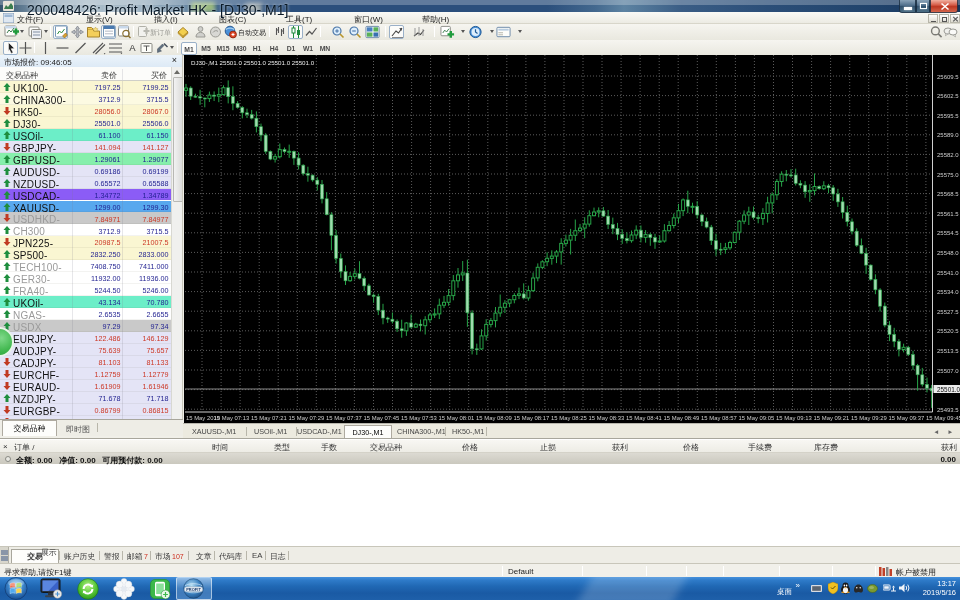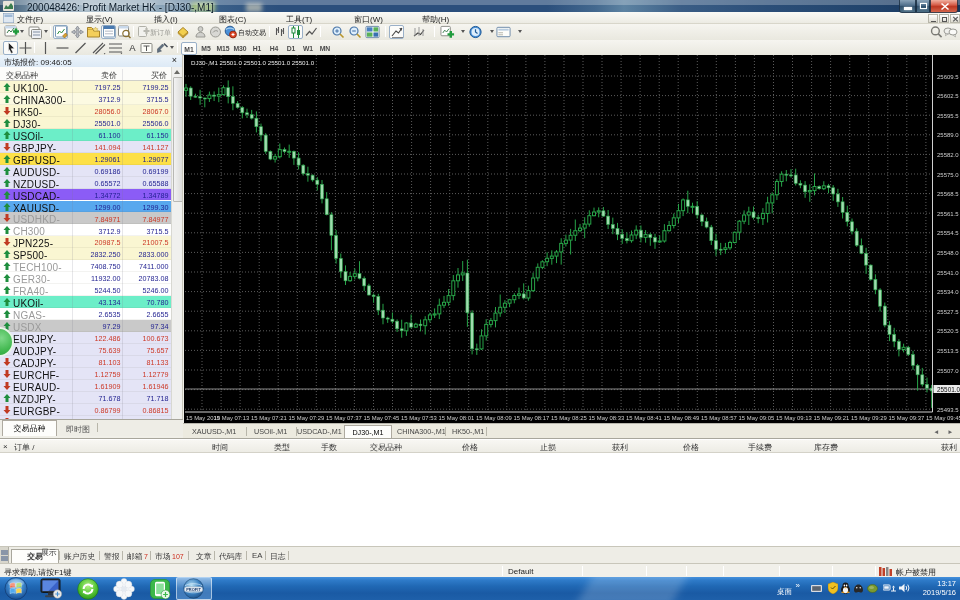--- a/index.html
+++ b/index.html
@@ -2,21 +2,21 @@
 <html><head><meta charset="utf-8"><style>
 *{margin:0;padding:0;box-sizing:border-box}
 html,body{width:960px;height:600px;overflow:hidden}
 body{font-family:"Liberation Sans",sans-serif;position:relative;background:#f0efe8}
 .abs{position:absolute}
 
 #title{left:0;top:0;width:960px;height:12px;background:linear-gradient(90deg,#35546f 0%,#8fa6b8 5%,#a9bcc9 9%,#9cb2c2 15%,#6d8ca6 19%,#3a5f88 23%,#2b4f7c 29%,#2b4f7c 57%,#43688e 62%,#5d83a2 65%,#3a5d85 71%,#2b4e78 80%,#20426a 92%,#16355a 100%);}
 #title .gp{position:absolute;left:191px;top:2px;width:24px;height:10px;background:#aac87c;filter:blur(2px);opacity:.85}
 #title .gy{position:absolute;left:246px;top:3px;width:16px;height:9px;background:#b8bcb4;filter:blur(2px);opacity:.8}
 #title:after{content:"";position:absolute;left:0;top:0;width:960px;height:5px;background:rgba(255,255,255,.25)}
-#titletxt{left:27px;top:1.5px;font-size:10px;color:#0a1a28;white-space:nowrap;z-index:3;text-shadow:0 0 3px rgba(255,255,255,.8)}
+#titletxt{left:27px;top:1.5px;font-size:14px;color:#0a1a28;white-space:nowrap;z-index:3;text-shadow:0 0 3px rgba(255,255,255,.8)}
 .wbtn{top:0;height:13px;z-index:4;border:1px solid rgba(20,40,60,.8);border-top:none;color:#fff;text-align:center;line-height:12px;font-size:9px}
 #bmin{left:899px;width:17px;background:linear-gradient(#8ba3b8,#51708c 45%,#31506c 50%,#4a6d84);border-bottom-left-radius:3px}
 #bmax{left:916px;width:14px;background:linear-gradient(#8ba3b8,#51708c 45%,#31506c 50%,#4a6d84)}
 #bcls{left:930px;width:28px;background:linear-gradient(#f0b0a0,#d8604c 40%,#bd3722 55%,#d4654c);border-bottom-right-radius:3px}
 
 #menu{left:0;top:12px;width:960px;height:12px;background:linear-gradient(#fafaf6,#ecebe3);border-bottom:1px solid #d8d6ca;font-size:8px;color:#1a1a1a}
 .mi{position:absolute;top:1.5px}
 .mwb{position:absolute;top:2px;width:10px;height:9px;border:1px solid #b8b6aa;background:linear-gradient(#fff,#dddbd0);color:#444;font-size:7px;line-height:7px;text-align:center}
 
 #tb1{left:0;top:24px;width:960px;height:16px;background:linear-gradient(#f6f5f0,#e9e8df)}
@@ -361,21 +361,21 @@
           <span class="mwn n2" style="color:#1f1f8f">61.150</span>
         </div>
         <div class="mwr" style="top:140.8px;background:#e4e4f6">
           <span class="mwa"><svg width="8" height="8" viewBox="0 0 8 8">
               <path d="M4 8L0.5 4H2.5V0H5.5V4H7.5Z" fill="#c03a22"></path>
             </svg></span>
           <span class="mws" style="color:#111111">GBPJPY-</span>
           <span class="mwn n1" style="color:#cc3826">141.094</span>
           <span class="mwn n2" style="color:#cc3826">141.127</span>
         </div>
-        <div class="mwr" style="top:152.7px;background:#fde047">
+        <div class="mwr" style="top:152.7px;background:#86efac">
           <span class="mwa"><svg width="8" height="8" viewBox="0 0 8 8">
               <path d="M4 0L7.5 4H5.5V8H2.5V4H0.5Z" fill="#1e8e3e"></path>
             </svg></span>
           <span class="mws" style="color:#111111">GBPUSD-</span>
           <span class="mwn n1" style="color:#1f1f8f">1.29061</span>
           <span class="mwn n2" style="color:#1f1f8f">1.29077</span>
         </div>
         <div class="mwr" style="top:164.6px;background:#e4e4f6">
           <span class="mwa"><svg width="8" height="8" viewBox="0 0 8 8">
               <path d="M4 0L7.5 4H5.5V8H2.5V4H0.5Z" fill="#1e8e3e"></path>
@@ -447,21 +447,21 @@
           <span class="mws" style="color:#9a9a9a">TECH100-</span>
           <span class="mwn n1" style="color:#1f1f8f">7408.750</span>
           <span class="mwn n2" style="color:#1f1f8f">7411.000</span>
         </div>
         <div class="mwr" style="top:272.2px;background:#ffffff">
           <span class="mwa"><svg width="8" height="8" viewBox="0 0 8 8">
               <path d="M4 0L7.5 4H5.5V8H2.5V4H0.5Z" fill="#1e8e3e"></path>
             </svg></span>
           <span class="mws" style="color:#9a9a9a">GER30-</span>
           <span class="mwn n1" style="color:#1f1f8f">11932.00</span>
-          <span class="mwn n2" style="color:#1f1f8f">20783.08</span>
+          <span class="mwn n2" style="color:#1f1f8f">11936.00</span>
         </div>
         <div class="mwr" style="top:284.1px;background:#ffffff">
           <span class="mwa"><svg width="8" height="8" viewBox="0 0 8 8">
               <path d="M4 0L7.5 4H5.5V8H2.5V4H0.5Z" fill="#1e8e3e"></path>
             </svg></span>
           <span class="mws" style="color:#9a9a9a">FRA40-</span>
           <span class="mwn n1" style="color:#1f1f8f">5244.50</span>
           <span class="mwn n2" style="color:#1f1f8f">5246.00</span>
         </div>
         <div class="mwr" style="top:296.1px;background:#6ceec8">
@@ -487,21 +487,21 @@
           <span class="mws" style="color:#9a9a9a">USDX</span>
           <span class="mwn n1" style="color:#1f1f8f">97.29</span>
           <span class="mwn n2" style="color:#1f1f8f">97.34</span>
         </div>
         <div class="mwr" style="top:331.9px;background:#e4e4f6">
           <span class="mwa"><svg width="8" height="8" viewBox="0 0 8 8">
               <path d="M4 8L0.5 4H2.5V0H5.5V4H7.5Z" fill="#c03a22"></path>
             </svg></span>
           <span class="mws" style="color:#111111">EURJPY-</span>
           <span class="mwn n1" style="color:#cc3826">122.486</span>
-          <span class="mwn n2" style="color:#cc3826">100.673</span>
+          <span class="mwn n2" style="color:#cc3826">146.129</span>
         </div>
         <div class="mwr" style="top:343.9px;background:#e4e4f6">
           <span class="mwa"><svg width="8" height="8" viewBox="0 0 8 8">
               <path d="M4 8L0.5 4H2.5V0H5.5V4H7.5Z" fill="#c03a22"></path>
             </svg></span>
           <span class="mws" style="color:#111111">AUDJPY-</span>
           <span class="mwn n1" style="color:#cc3826">75.639</span>
           <span class="mwn n2" style="color:#cc3826">75.657</span>
         </div>
         <div class="mwr" style="top:355.8px;background:#e4e4f6">
@@ -871,20 +871,25 @@
     <span class="thc" style="left:329px">手数</span>
     <span class="thc" style="left:386px">交易品种</span>
     <span class="thc" style="left:470px">价格</span>
     <span class="thc" style="left:548px">止损</span>
     <span class="thc" style="left:620px">获利</span>
     <span class="thc" style="left:691px">价格</span>
     <span class="thc" style="left:760px">手续费</span>
     <span class="thc" style="left:826px">库存费</span>
     <span style="position:absolute;right:3px;top:2px">获利</span>
   </div>
+  <div id="tbal">
+    <span style="position:absolute;left:5px;top:1.5px;width:6px;height:6px;border:1px solid #8a8a84;border-radius:50%;background:#e8e8e2;margin-top:1px"></span>
+    <span style="position:absolute;left:16px;top:1.5px">全额: 0.00&nbsp;&nbsp;&nbsp;净值: 0.00&nbsp;&nbsp;&nbsp;可用预付款: 0.00</span>
+    <span style="position:absolute;right:4px;top:1.5px">0.00</span>
+  </div>
 </div>
 
 <div id="btabs" class="abs">
     <span style="position:absolute;left:0;top:0;width:9px;height:17px;background:#d8d6cc;border-right:1px solid #b0aea4"></span>
 <svg style="position:absolute;left:1px;top:3px" width="7" height="11" viewBox="0 0 7 11">
       <rect width="7" height="5" y="0" fill="#8a96a8"></rect>
       <rect width="7" height="5" y="6" fill="#8a96a8"></rect>
     </svg>
 <div class="btab on" style="left:11px;width:48px">交易</div>
 <span style="position:absolute;left:41px;top:0">展示</span>

